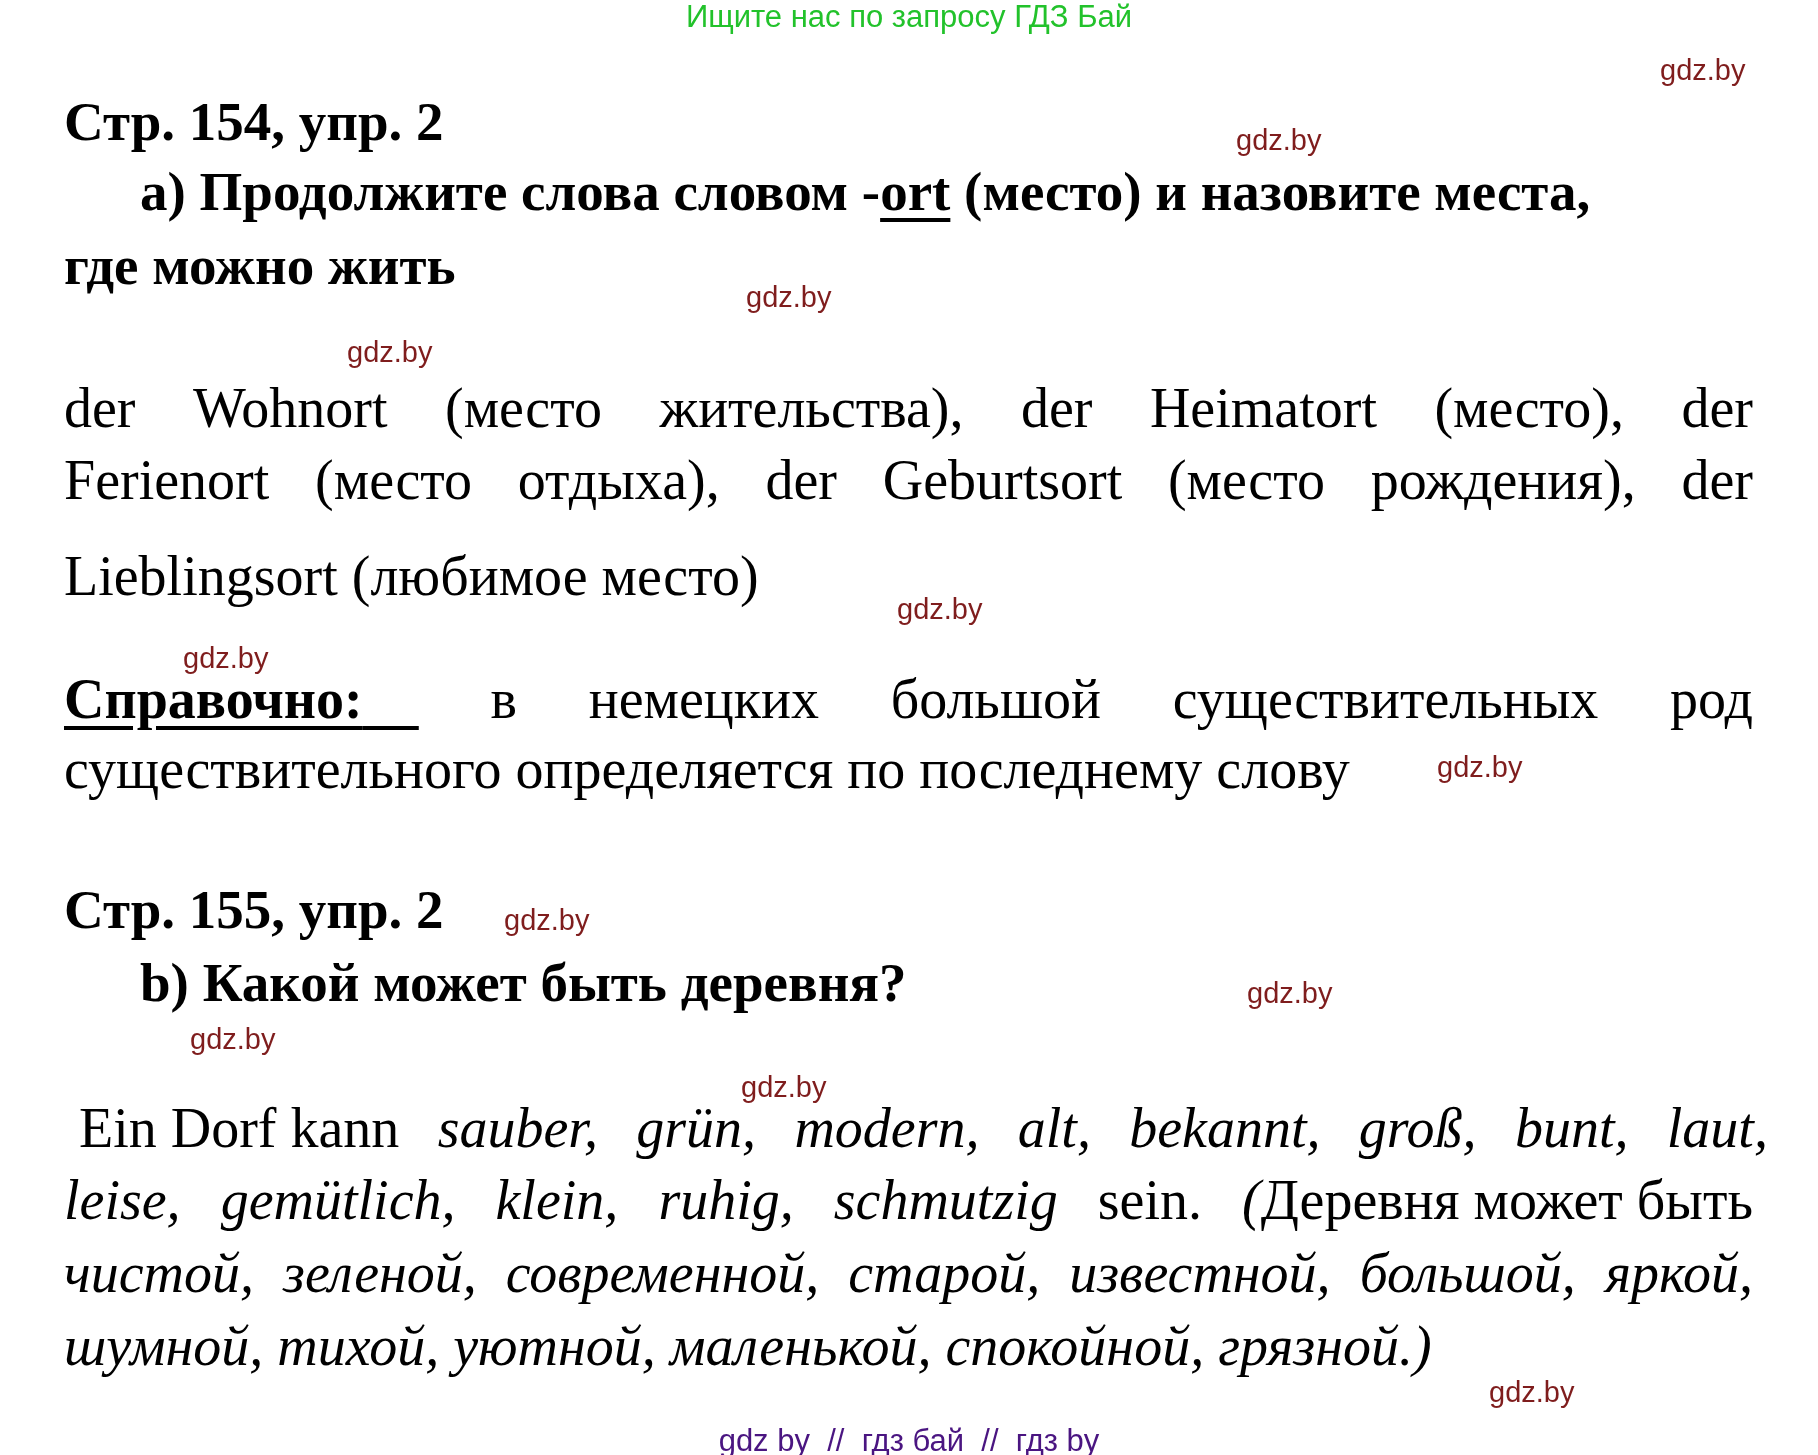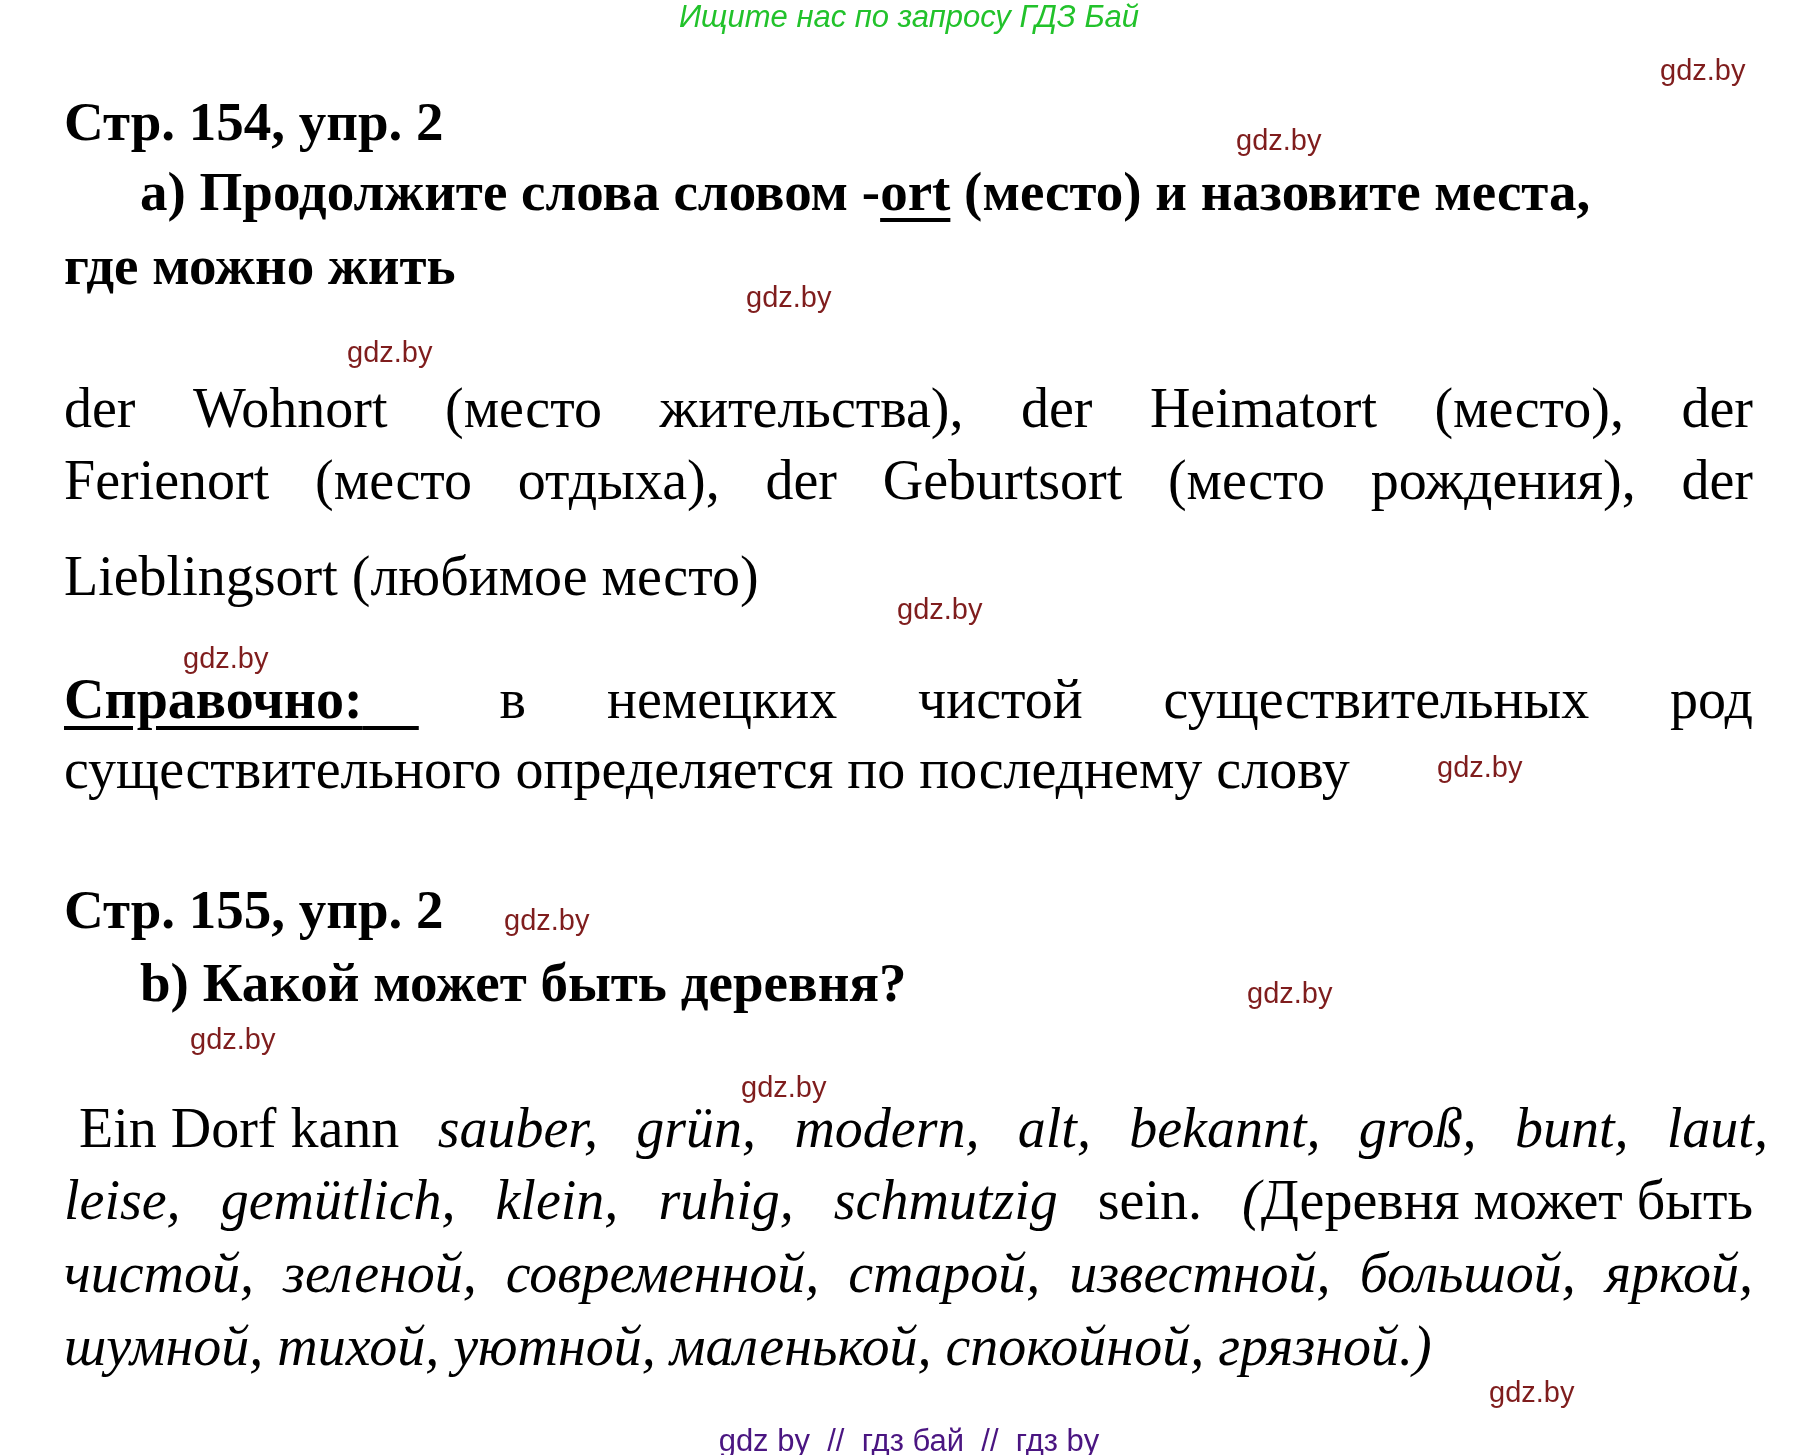--- a/index.html
+++ b/index.html
@@ -1,18 +1,18 @@
 <!DOCTYPE html>
 <html><head>
 <meta charset="utf-8">
 <style>
   html, body { margin: 0; padding: 0; background: #ffffff; }
   body { width: 1818px; height: 1455px; position: relative; overflow: hidden; font-family: "Liberation Serif", serif; color: #000; }
   .wm { position: absolute; font-family: "Liberation Sans", sans-serif; font-size: 29px; color: #7f1d1d; white-space: nowrap; line-height: 1; }
-  .top-banner { position: absolute; top: 0; left: 0; width: 1818px; text-align: center; font-family: "Liberation Sans", sans-serif; font-size: 31px; color: #22c22b; line-height: 34px; font-style: italic; }
+  .top-banner { position: absolute; top: 0; left: 0; width: 1818px; text-align: center; font-family: "Liberation Sans", sans-serif; font-size: 31px; color: #22c22b; line-height: 34px; }
   .footer { position: absolute; top: 1424px; left: 0; width: 1818px; text-align: center; font-family: "Liberation Sans", sans-serif; font-size: 31px; color: #4a1581; line-height: 34px; white-space: pre; }
   .h { position: absolute; left: 64px; font-weight: bold; font-size: 55px; line-height: 60px; white-space: nowrap; }
   .task { position: absolute; font-weight: bold; font-size: 55px; line-height: 60px; }
   .line { position: absolute; left: 64px; width: 1689px; font-size: 56px; line-height: 62px; text-align: justify; text-align-last: justify; white-space: nowrap; }
   .line.last { text-align-last: left; }
   .line span { white-space: pre; }
   .u { text-decoration: underline; text-decoration-thickness: 4px; text-underline-offset: 8px; }
   .i { font-style: italic; }
   .justify { display: flex; justify-content: space-between; }
 </style>
@@ -64,21 +64,21 @@
     <span>der</span>
 </div>
 <div class="line last" style="top:545px;">
   <span>Lieblingsort (любимое место)</span>
 </div>
 
 <div class="line justify" style="top:668px;">
   <span style="font-weight:bold;" class="u"><span>Справочно:</span>&nbsp;&nbsp;&nbsp;&nbsp;</span>
     <span>в</span>
     <span>немецких</span>
-    <span>чистой</span>
+    <span>большой</span>
     <span>существительных</span>
     <span>род</span>
 </div>
 <div class="line last" style="top:738px;">существительного определяется по последнему слову</div>
 
 <div class="h" style="top:880px;">Стр. 155, упр. 2</div>
 <div class="task" style="left:140px;top:953px;white-space:nowrap;">b) Какой может быть деревня?</div>
 
 <div class="line justify" style="top:1097px;margin-left:15px;">
   <span>Ein Dorf kann</span>

